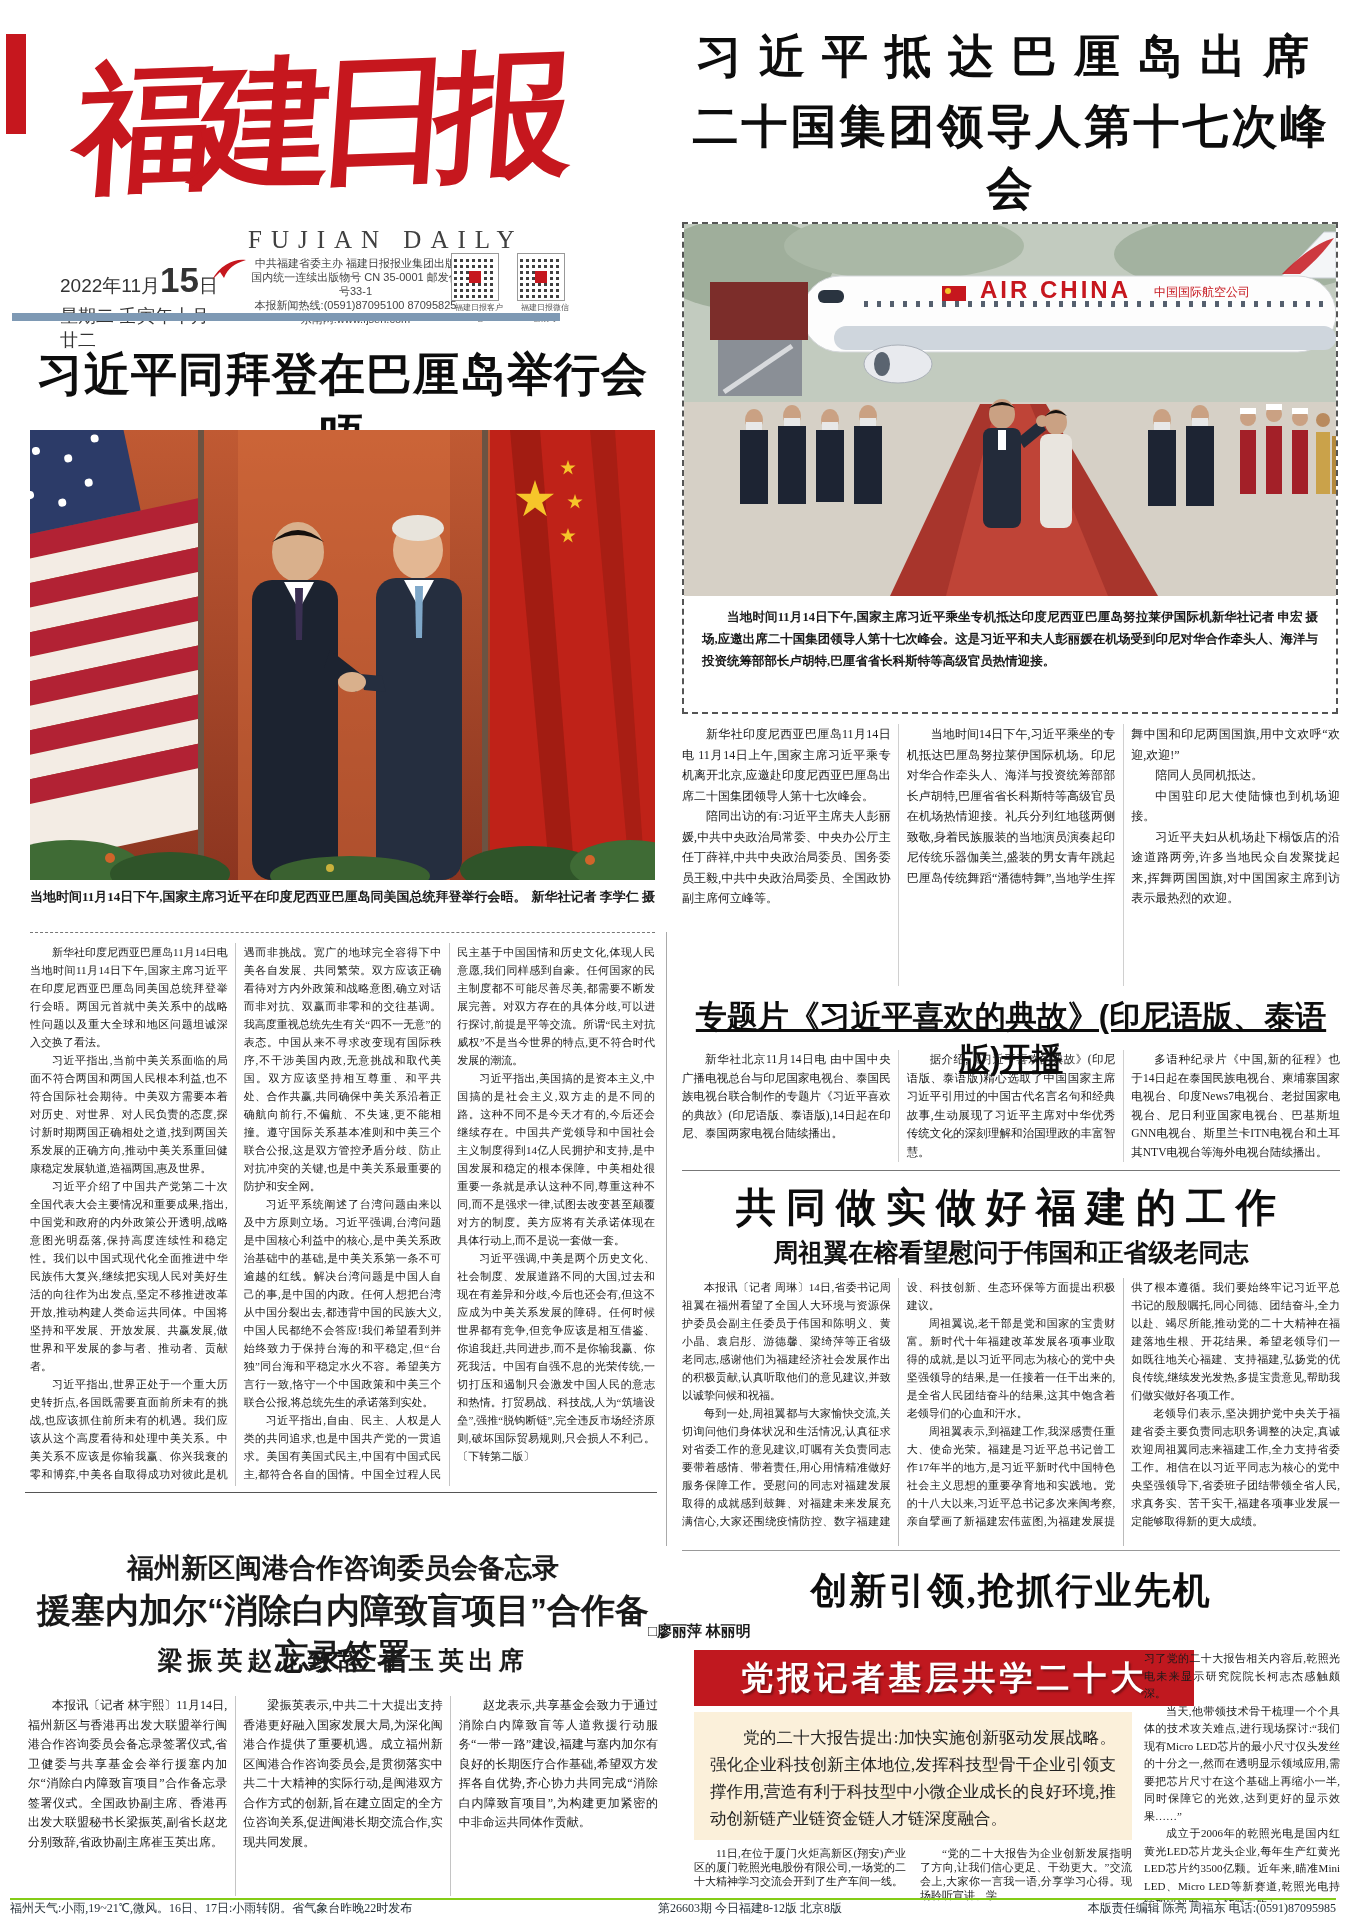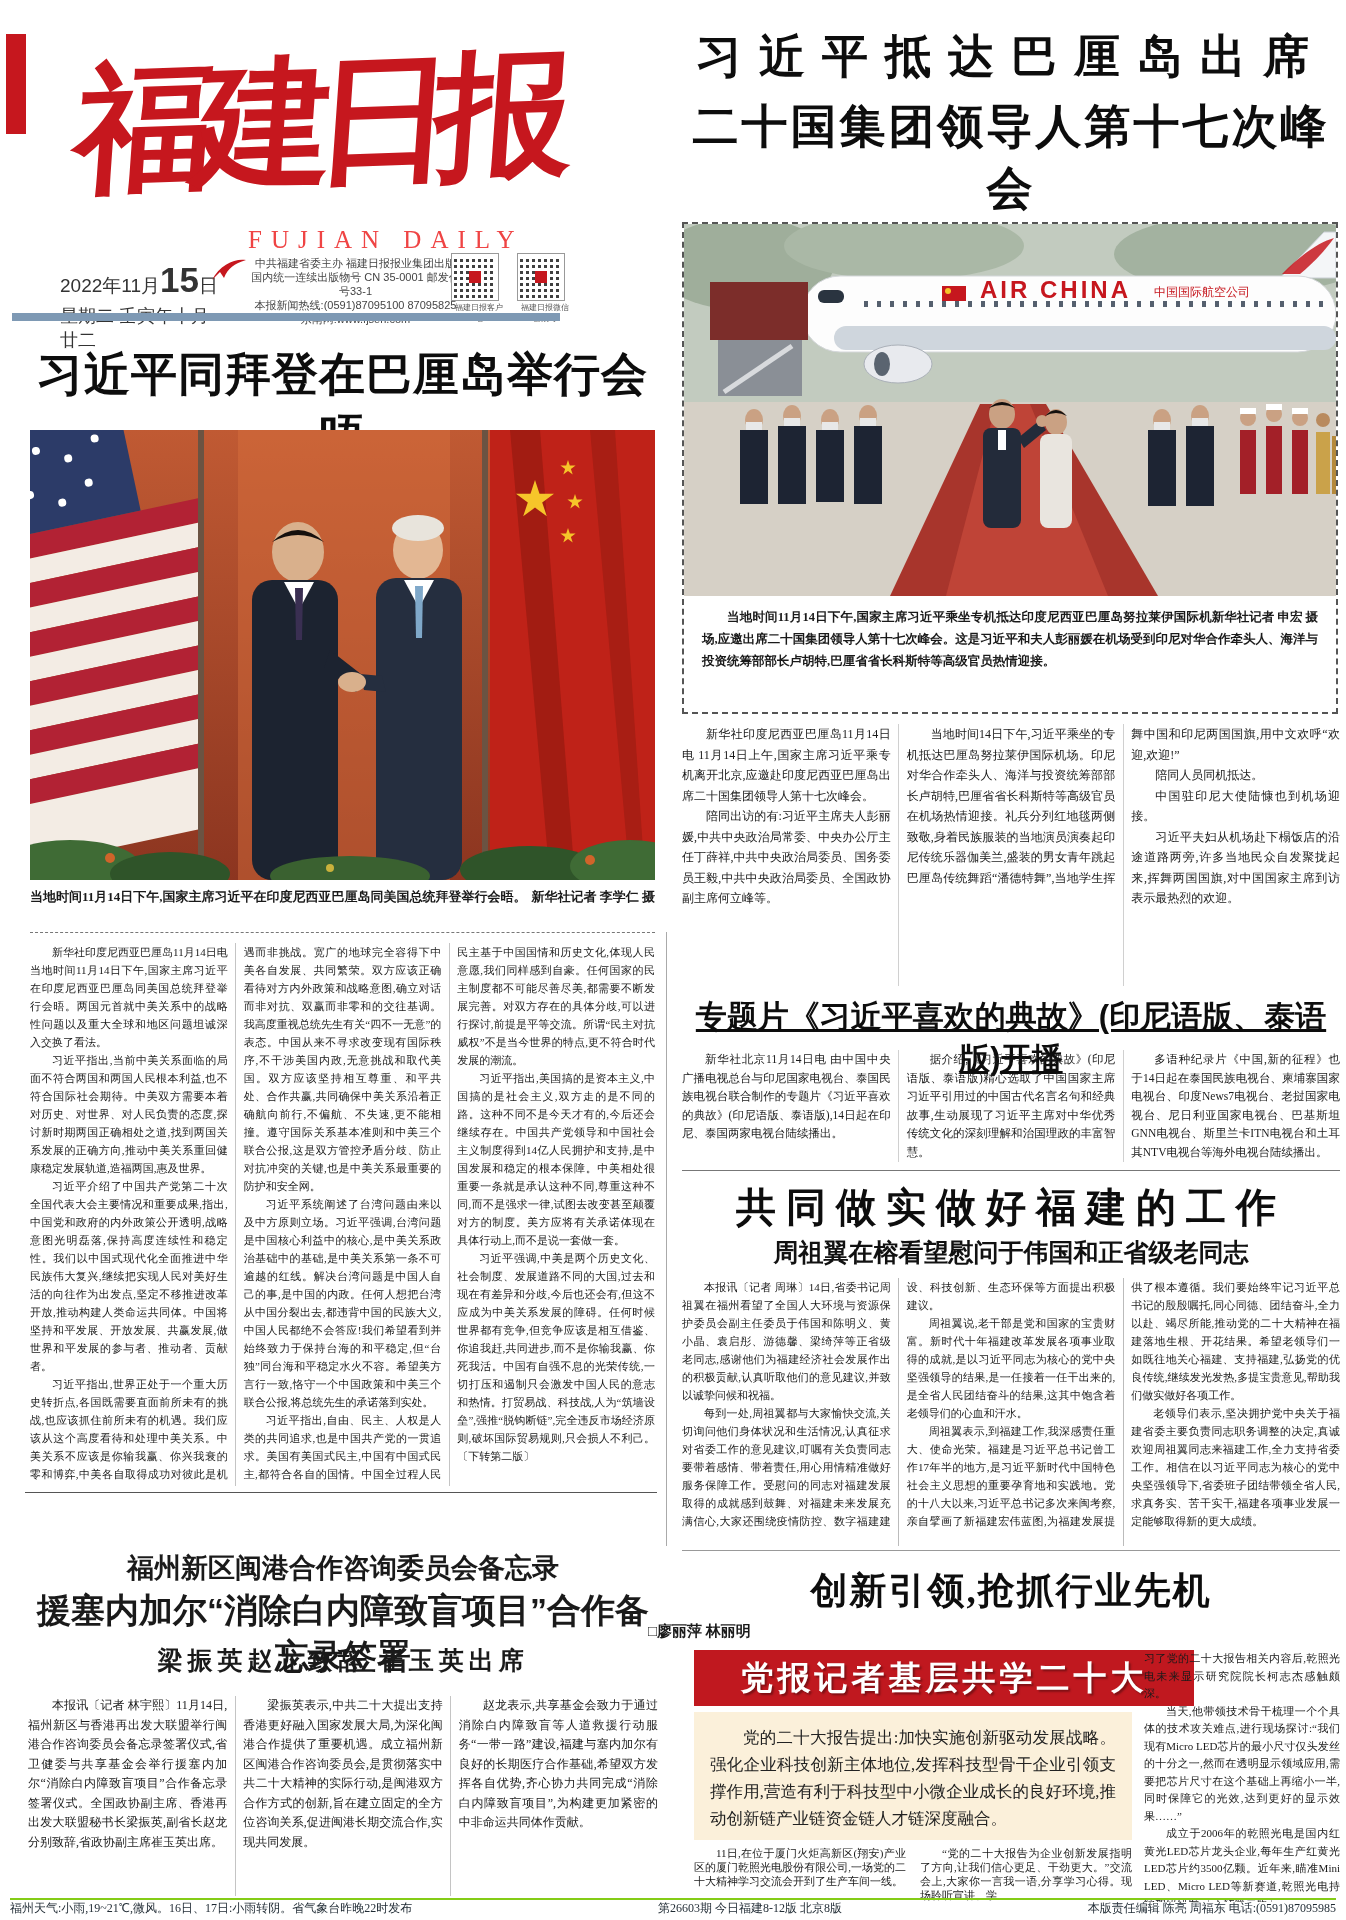--- a/index.html
+++ b/index.html
@@ -5,21 +5,21 @@
   html,body{margin:0;padding:0;background:#d8d8d8;}
   .page{position:relative;width:1346px;height:1920px;background:#ffffff;overflow:hidden;
         font-family:"Liberation Serif", serif;color:#1a1a1a;}
   .abs{position:absolute;}
   p{margin:0;text-indent:2em;}
   
   .edgebar{left:6px;top:34px;width:20px;height:100px;background:#c6171e;}
   .logo{left:66px;top:6px;width:500px;height:230px;color:#c6171e;
         font-family:"DejaVu Serif", serif;font-weight:bold;font-size:138px;
         letter-spacing:-18px;transform:rotate(-2deg) skewX(-6deg);line-height:230px;text-align:center;}
-  .logo-en{left:248px;top:226px;width:300px;color:#ef4444;font-size:25px;letter-spacing:9px;
+  .logo-en{left:248px;top:226px;width:300px;color:#404040;font-size:25px;letter-spacing:9px;
            font-family:"Liberation Serif", serif;}
   .dateblock{left:60px;top:260px;width:160px;color:#333;font-family:"Liberation Sans", sans-serif;}
   .dateblock .d1{font-size:19px;}
   .dateblock .d1 b{font-size:35px;font-weight:bold;}
   .dateblock .d2{font-size:18px;margin-top:4px;}
   .pub{left:248px;top:256px;width:215px;text-align:center;font-size:11px;line-height:14px;color:#444;
        font-family:"Liberation Sans", sans-serif;}
   .qrwrap{left:452px;top:254px;width:120px;display:flex;gap:12px;}
   .qr{width:42px;height:42px;background:
       repeating-linear-gradient(0deg,#222 0 3px,#fff 3px 6px),

